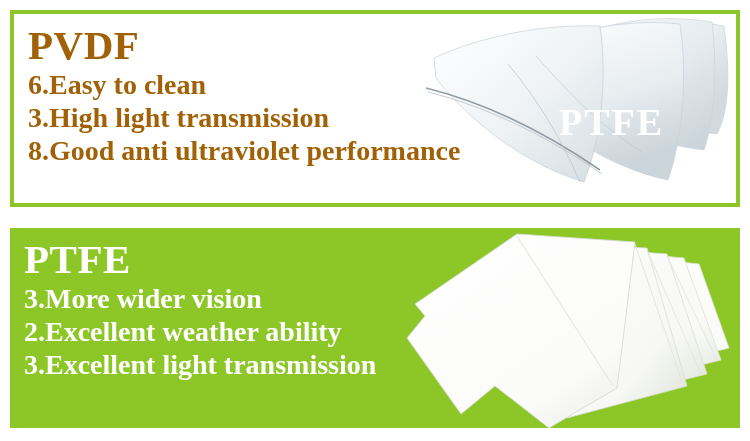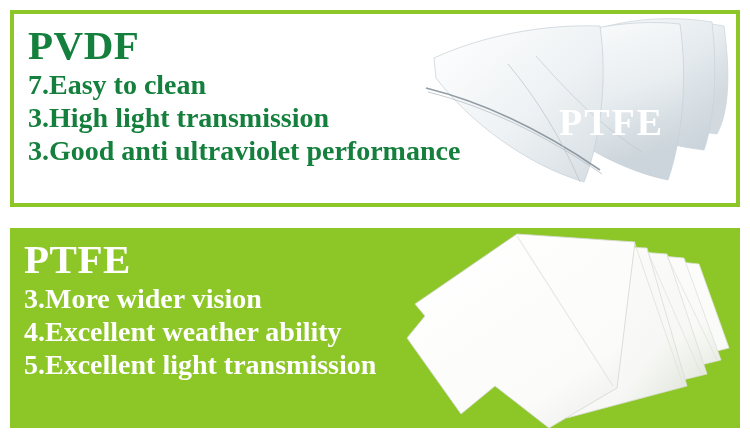--- a/index.html
+++ b/index.html
@@ -72,21 +72,21 @@
   }
   .feature-list li {
     font-size: 28px;
     font-weight: bold;
     line-height: 33px;
     white-space: nowrap;
     margin: 0;
     padding: 0;
   }
 
-  .green-text   { color: #15803d; }
+  .green-text   { color: #a16207; }
   .white-text   { color: #ffffff; }
 
   
   .sheets-top {
     position: absolute;
     right: -6px;
     top: -4px;
     width: 330px;
     height: 200px;
     z-index: 2;
@@ -161,23 +161,23 @@
         <path d="M96 54 C 126 90, 150 130, 168 172" fill="none" stroke="#b9c3cb" stroke-width="0.9" opacity="0.8"></path>
         <path d="M124 46 C 156 82, 188 116, 230 142" fill="none" stroke="#bcc6cd" stroke-width="0.9" opacity="0.7"></path>
       </svg>
     </div>
 
     <div class="ptfe-label-top">PTFE</div>
 
     <div class="text-block">
       <div class="heading green-text">PVDF</div>
       <ul class="feature-list">
-        <li class="green-text">7.Easy to clean</li>
+        <li class="green-text">6.Easy to clean</li>
         <li class="green-text">3.High light transmission</li>
-        <li class="green-text">3.Good anti ultraviolet performance</li>
+        <li class="green-text">8.Good anti ultraviolet performance</li>
       </ul>
     </div>
 
   </div>
 
   <div class="panel-bottom">
 
     <div class="sheets-bottom">
       <svg width="345" height="200" viewBox="0 0 345 200">
         <defs>
@@ -214,20 +214,20 @@
         <path d="M236 16 L 284 156" fill="none" stroke="#e0e4da" stroke-width="1" opacity="0.9"></path>
         <path d="M248 22 L 302 146" fill="none" stroke="#e0e4da" stroke-width="1" opacity="0.8"></path>
         <path d="M268 28 L 318 132" fill="none" stroke="#e0e4da" stroke-width="1" opacity="0.8"></path>
       </svg>
     </div>
 
     <div class="text-block">
       <div class="heading white-text">PTFE</div>
       <ul class="feature-list">
         <li class="white-text">3.More wider vision</li>
-        <li class="white-text">4.Excellent weather ability</li>
-        <li class="white-text">5.Excellent light transmission</li>
+        <li class="white-text">2.Excellent weather ability</li>
+        <li class="white-text">3.Excellent light transmission</li>
       </ul>
     </div>
 
   </div>
 
 </div>
 
 </body></html>

